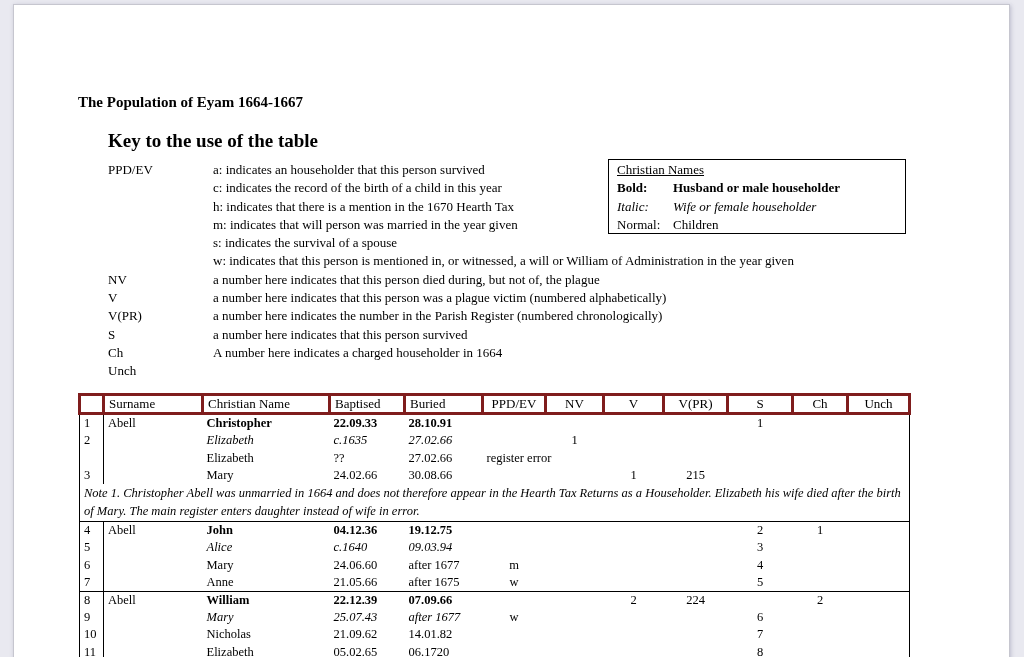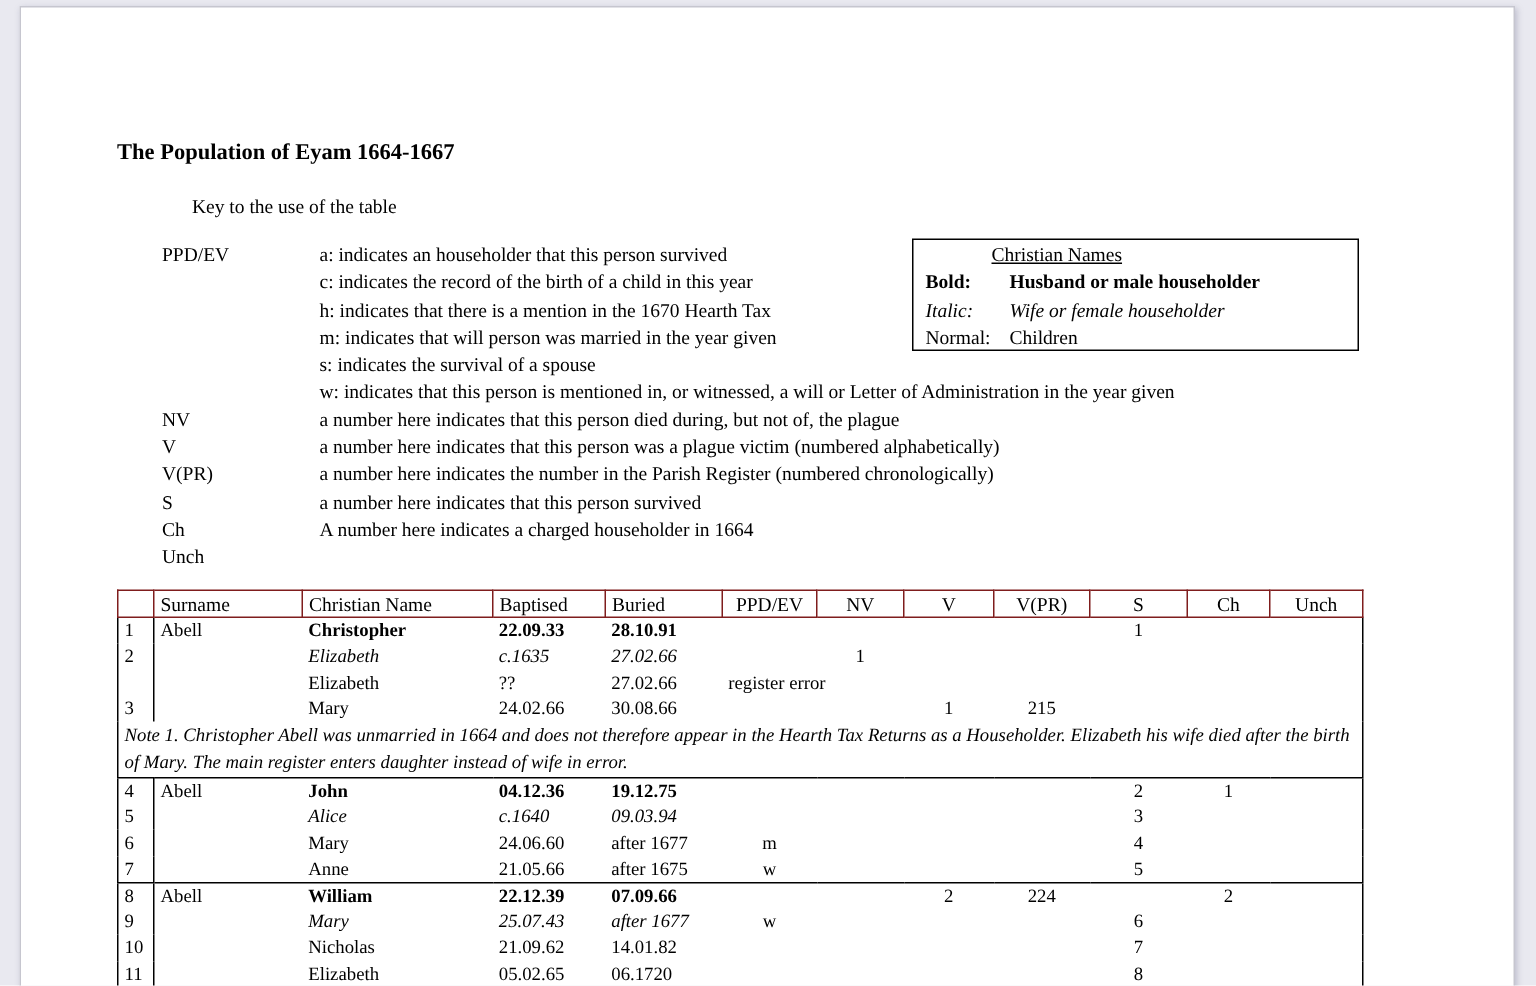--- a/index.html
+++ b/index.html
@@ -18,47 +18,47 @@
     background: #ffffff;
     border: 1px solid #c6c6cf;
     box-shadow: 1px 1px 4px rgba(110,110,140,0.35);
   }
   .doc-title {
     position: absolute; left: 64px; top: 89px; width: 830px;
     text-align: left; font-size: 15px; font-weight: bold;
   }
   .key-heading {
     position: absolute; left: 94px; top: 125px;
-    font-size: 13px; font-weight: normal; margin-left: 20px;
+    font-size: 19px; font-weight: bold;
   }
   .key-block { position: absolute; left: 94px; top: 157px; width: 830px; }
   .key-line { position: relative; height: 18.3px; font-size: 13px; white-space: nowrap; }
   .key-term { position: absolute; left: 0; }
   .key-def  { position: absolute; left: 105px; }
 
   .legend-box {
     position: absolute; left: 594px; top: 154px; width: 298px; height: 75px;
     border: 1.5px solid #000; padding: 1px 8px 0 8px; font-size: 13px;
   }
-  .legend-heading { text-decoration: underline; height: 18.3px; line-height: 18.3px; margin-left: 44px; }
+  .legend-heading { text-decoration: underline; height: 18.3px; line-height: 18.3px; }
   .legend-row { position: relative; height: 18.3px; line-height: 18.3px; }
   .legend-label { position: absolute; left: 0; }
   .legend-text  { position: absolute; left: 56px; }
   .legend-row.style-bold   { font-weight: bold; }
   .legend-row.style-italic { font-style: italic; }
 
   table.pop-table {
     position: absolute; left: 64px; top: 388px;
     width: 830px; table-layout: fixed;
     border-collapse: collapse;
     font-size: 12.5px;
     border: 1px solid #000;
   }
   .pop-table th {
-    border: 1px solid #7f1d1d;
+    border: 3px solid #7f1d1d;
     font-weight: normal; font-size: 13px;
     padding: 1px 4px; height: 18px; line-height: 14px;
     text-align: left; overflow: hidden;
   }
   .pop-table td {
     padding: 2px 4px; height: 17.4px; line-height: 13px;
     vertical-align: middle; overflow: visible; white-space: nowrap;
   }
   .pop-table td.c-num { border-right: 1px solid #000; }
   .pop-table th.center, .pop-table td.center { text-align: center; }
@@ -95,21 +95,21 @@
       <div class="key-line">
         <span class="key-term"></span>
         <span class="key-def">m: indicates that will person was married in the year given</span>
       </div>
       <div class="key-line">
         <span class="key-term"></span>
         <span class="key-def">s: indicates the survival of a spouse</span>
       </div>
       <div class="key-line">
         <span class="key-term"></span>
-        <span class="key-def">w: indicates that this person is mentioned in, or witnessed, a will or Letter of Administration in the year given</span>
+        <span class="key-def">w: indicates that this person is mentioned in, or witnessed, a will or William of Administration in the year given</span>
       </div>
       <div class="key-line">
         <span class="key-term">NV</span>
         <span class="key-def">a number here indicates that this person died during, but not of, the plague</span>
       </div>
       <div class="key-line">
         <span class="key-term">V</span>
         <span class="key-def">a number here indicates that this person was a plague victim (numbered alphabetically)</span>
       </div>
       <div class="key-line">

